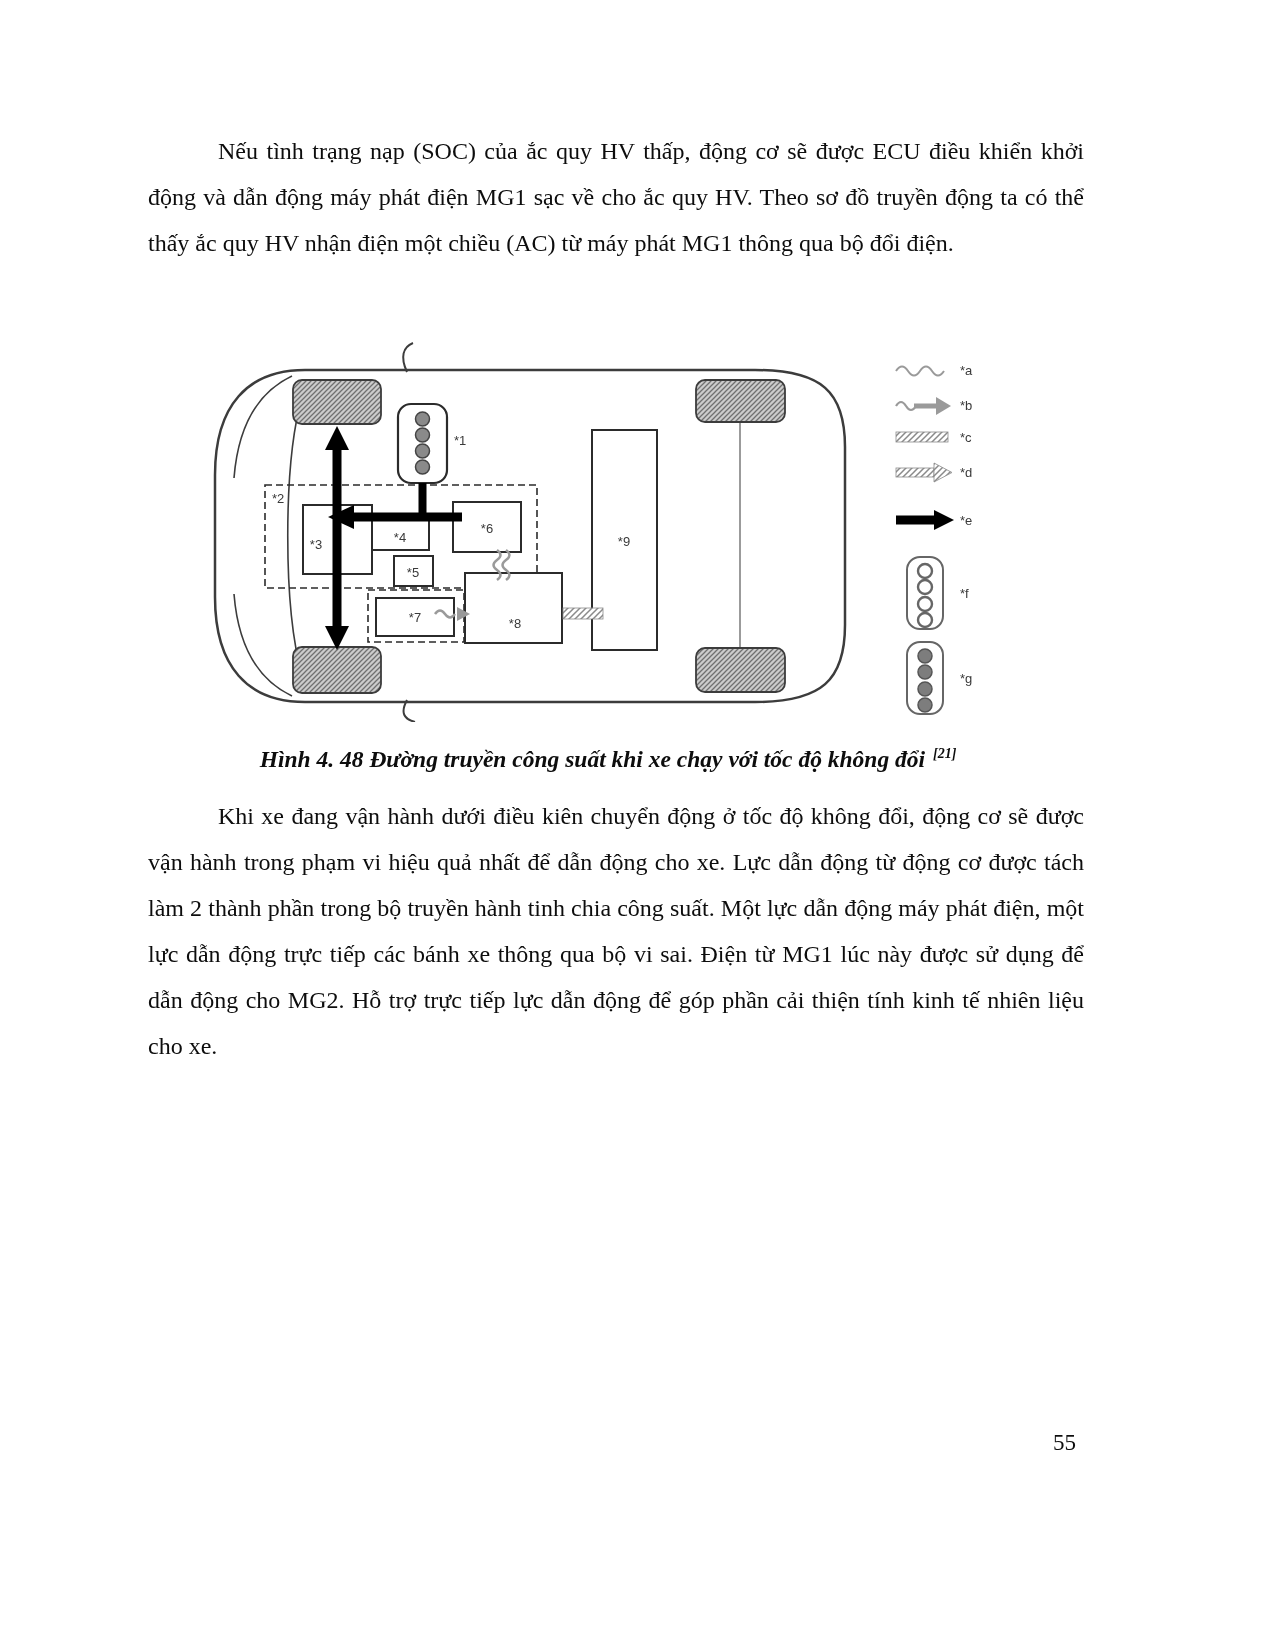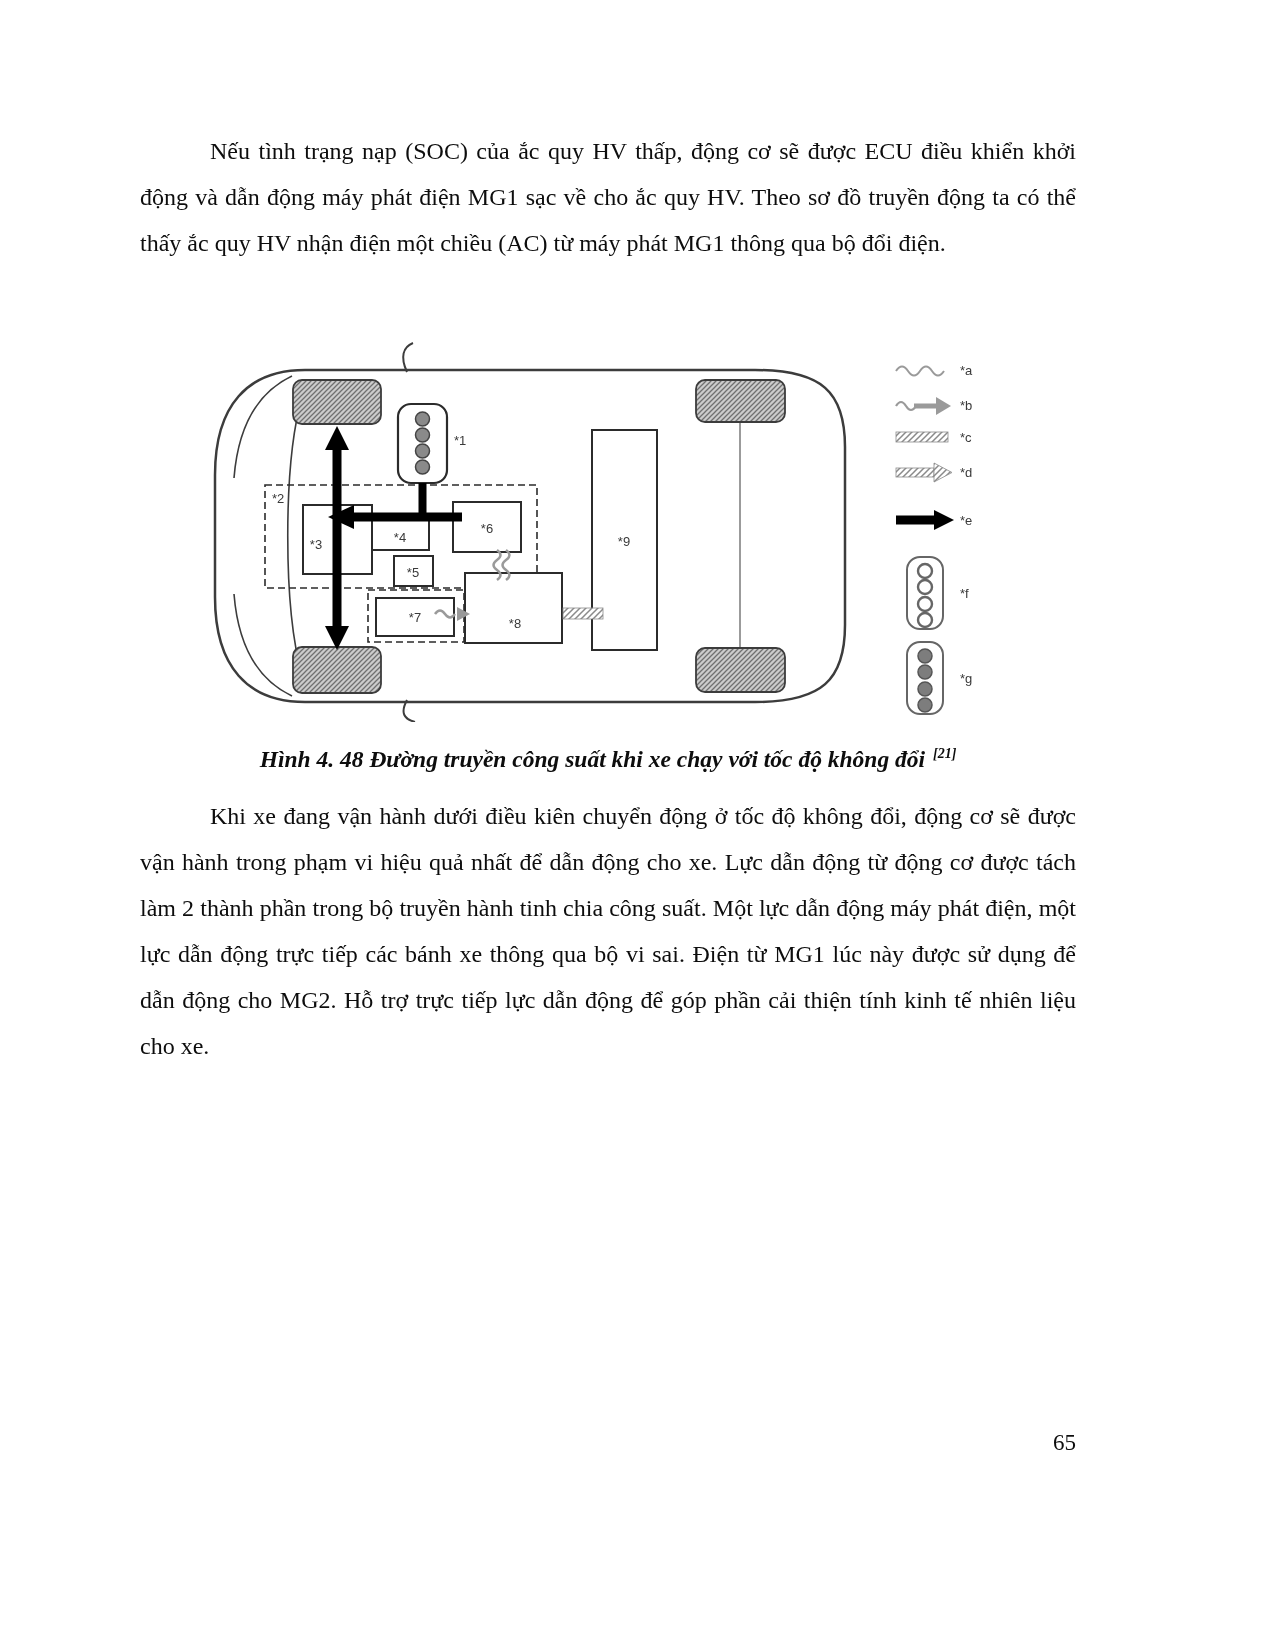--- a/index.html
+++ b/index.html
@@ -2,21 +2,21 @@
 <html><head>
 <meta charset="utf-8">
 <style>
   * { margin:0; padding:0; box-sizing:border-box; }
   html, body { background:#ffffff; }
   body {
     width:1275px; height:1650px; position:relative; overflow:hidden;
     font-family:"Liberation Serif", serif; color:#0d0d0d;
   }
   .para {
-    position:absolute; left:140px; width:936px;
+    position:absolute; left:148px; width:936px;
     font-size:24px; line-height:46px; text-align:justify; text-indent:70px;
   }
   #para1 { top:128px; }
   #para2 { top:793px; }
   .figure { position:absolute; left:210px; top:342px; width:790px; height:380px; }
   .caption {
     position:absolute; left:140px; top:737px; width:936px; text-align:center;
     font-size:23.5px; font-weight:bold; font-style:italic; line-height:34px;font-family:Liberation Serif, serif;
   }
   .caption sup { font-size:14px; margin-left:2px; }
@@ -157,15 +157,15 @@
       </g>
     </svg>
   </figure>
 
   <div class="caption">
     <span>Hình 4. 48 Đường truyền công suất khi xe chạy với tốc độ không đổi </span><sup>[21]</sup>
   </div>
 
   <p class="para" id="para2">Khi xe đang vận hành dưới điều kiên chuyển động ở tốc độ không đổi, động cơ sẽ được vận hành trong phạm vi hiệu quả nhất để dẫn động cho xe. Lực dẫn động từ động cơ được tách làm 2 thành phần trong bộ truyền hành tinh chia công suất. Một lực dẫn động máy phát điện, một lực dẫn động trực tiếp các bánh xe thông qua bộ vi sai. Điện từ MG1 lúc này được sử dụng để dẫn động cho MG2. Hỗ trợ trực tiếp lực dẫn động để góp phần cải thiện tính kinh tế nhiên liệu cho xe.</p>
 
-  <div class="page-number">65</div>
+  <div class="page-number">55</div>
 
 </div>
 
 </body></html>

